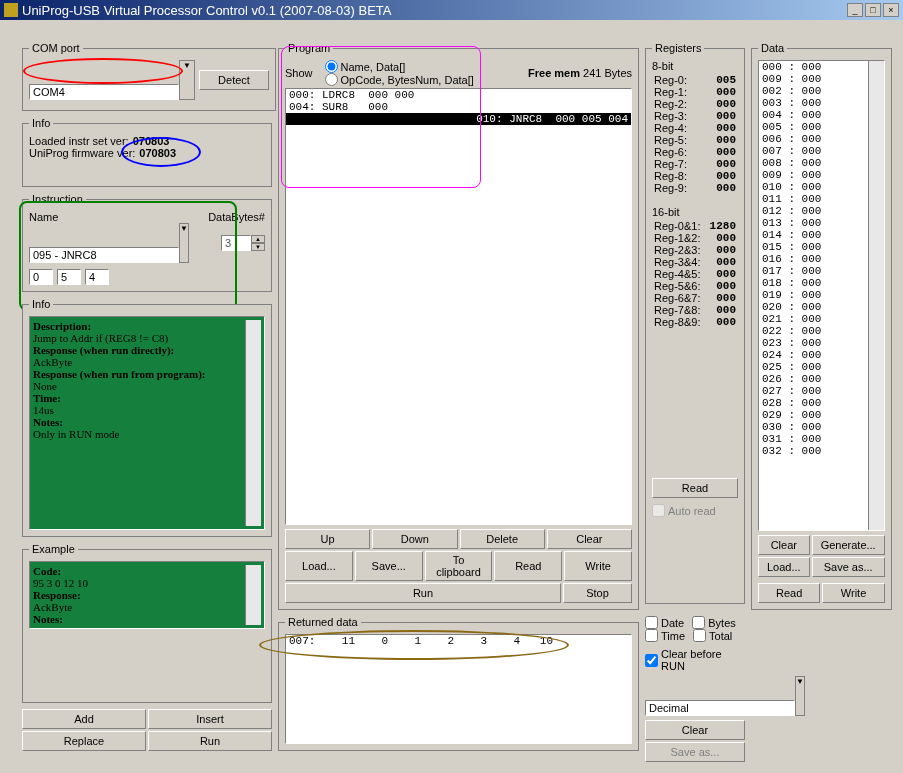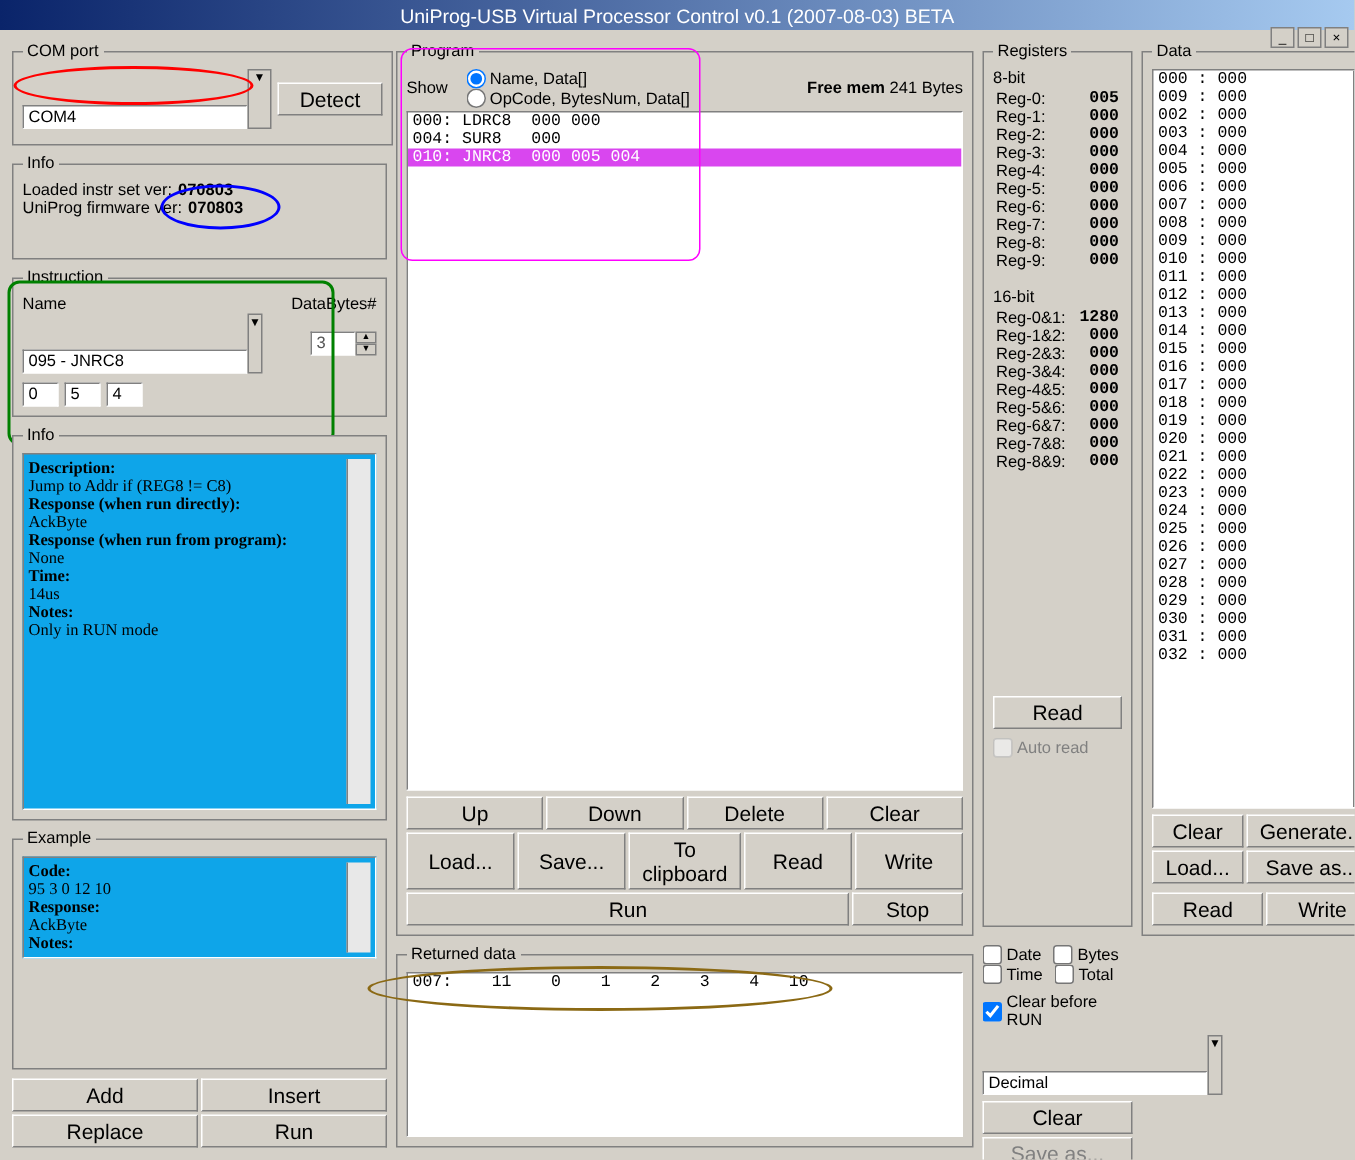--- a/index.html
+++ b/index.html
@@ -1,39 +1,39 @@
 <!DOCTYPE html>
 <html><head>
 <meta charset="utf-8">
 <style>
 * { box-sizing: border-box; margin: 0; padding: 0; }
 body { font-family: Tahoma, sans-serif; font-size: 11px; background: #d4d0c8; width: 903px; height: 773px; overflow: hidden; }
-.titlebar { background: linear-gradient(to right, #0a246a, #a6caf0); color: white; padding: 3px 4px; display: flex; align-items: center; font-size: 13px; height: 20px; flex-direction: column; }
+.titlebar { background: linear-gradient(to right, #0a246a, #a6caf0); color: white; padding: 3px 4px; display: flex; align-items: center; font-size: 13px; height: 20px; }
 .titlebar-icon { width: 14px; height: 14px; background: #c0a020; margin-right: 4px; }
 .titlebar-buttons { margin-left: auto; display: flex; gap: 2px; }
 .titlebar-btn { width: 16px; height: 14px; background: #d4d0c8; border: 1px solid #808080; font-size: 9px; display: flex; align-items: center; justify-content: center; cursor: pointer; color: black; font-family: Arial; }
-.main { display: flex; padding: 8px; gap: 6px; height: 753px; }
+.main { display: flex; padding: 22px; gap: 6px; height: 753px; }
 .col { display: flex; flex-direction: column; gap: 6px; }
 .col1 { width: 250px; }
 .col2 { width: 385px; }
 .col3 { width: 100px; }
 .col4 { width: 130px; }
 fieldset { border: 1px solid #808080; padding: 6px; background: #d4d0c8; position: relative; }
 legend { font-size: 11px; padding: 0 3px; }
-.btn { background: #d4d0c8; border: 1px solid; border-color: #fff #808080 #808080 #fff; padding: 2px 8px; font-size: 14px; cursor: pointer; min-height: 20px; }
+.btn { background: #d4d0c8; border: 1px solid; border-color: #fff #808080 #808080 #fff; padding: 2px 8px; font-size: 11px; cursor: pointer; min-height: 20px; }
 .btn:disabled { color: #808080; }
 .input, select { background: white; border: 1px solid; border-color: #808080 #fff #fff #808080; padding: 1px 3px; font-size: 11px; }
 .dropdown { display: flex; }
 .dropdown input { flex: 1; margin-top: 24px; }
 .dropdown-btn { width: 16px; background: #d4d0c8; border: 1px solid #808080; cursor: pointer; font-size: 8px; text-align: center; }
 .row { display: flex; gap: 4px; align-items: center; }
-.textarea { background: #0ea5e9; border: 1px solid; border-color: #808080 #fff #fff #808080; padding: 3px; font-size: 11px; overflow-y: auto; overflow-x: hidden; font-family: Tahoma; }
+.textarea { background: #15803d; border: 1px solid; border-color: #808080 #fff #fff #808080; padding: 3px; font-size: 11px; overflow-y: auto; overflow-x: hidden; font-family: Tahoma; }
 .listbox { background: white; border: 1px solid; border-color: #808080 #fff #fff #808080; font-family: "Courier New", monospace; font-size: 11px; overflow-y: auto; padding: 0; }
 .listbox-row { padding: 0 3px; white-space: pre; }
-.listbox-row.selected { background: #d946ef; color: white; }
+.listbox-row.selected { background: #000000; color: white; text-align: right; }
 .reg-row { display: flex; justify-content: space-between; padding: 0 2px; }
 .reg-val { font-weight: bold; font-family: "Courier New", monospace; }
 .scrollbar { width: 16px; background: #e8e8e8; border-left: 1px solid #808080; }
 .btn-grid { display: grid; gap: 2px; }
 .btn-grid .btn { width: 100%; }
 .checkbox { display: flex; align-items: center; gap: 3px; }
 .checkbox input { width: 13px; height: 13px; }
 .radio { display: flex; align-items: center; gap: 3px; }
 .spinner { display: flex; }
 .spinner input { width: 30px; }

